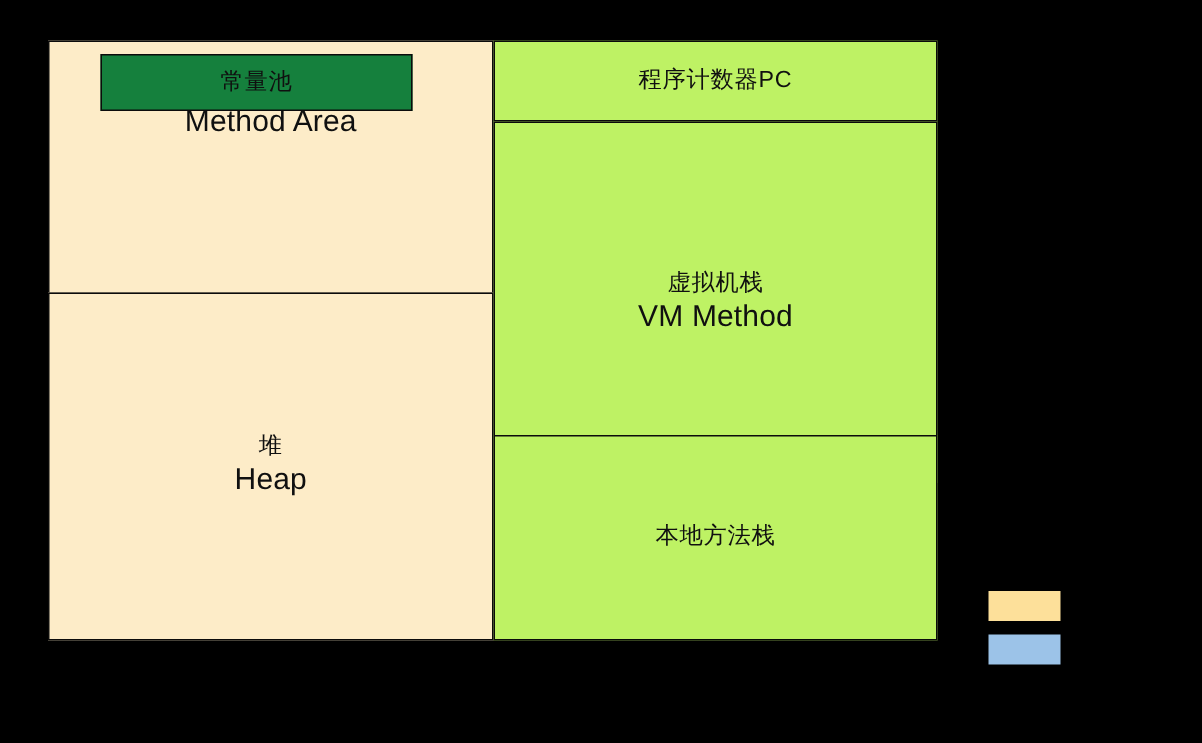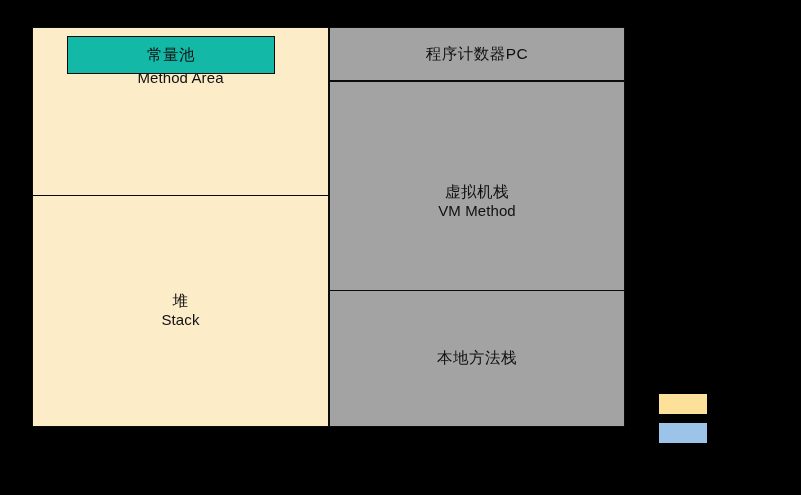--- a/index.html
+++ b/index.html
@@ -40,31 +40,31 @@
   }
 
   .region .label-cn {
     display: block;
     font-size: 15.5px;
     letter-spacing: 0.5px;
     white-space: nowrap;
   }
   .region .label-en {
     display: block;
-    font-size: 15px;
+    font-size: 20px;
     letter-spacing: 0.1px;
     white-space: nowrap;
   }
 
   
   .fill-yellow { background: #fdecc8; }
   
-  .fill-blue   { background: #a3a3a3; }
+  .fill-blue   { background: #bef264; }
   
-  .fill-peach  { background: #14b8a6; }
+  .fill-peach  { background: #15803d; }
 
   #method-area {
     left: 32px;  top: 27px;
     width: 297px; height: 169px;
     justify-content: flex-start;
     padding-top: 8px;
   }
   #method-area .ma-text {
     margin-top: 14px;
   }
@@ -132,21 +132,21 @@
     </div>
 
     <div class="ma-text">
       <span class="label-cn">方法区</span>
       <span class="label-en">Method Area</span>
     </div>
   </div>
 
   <div class="region fill-yellow" id="heap">
     <span class="label-cn">堆</span>
-    <span class="label-en">Stack</span>
+    <span class="label-en">Heap</span>
   </div>
 
   <div class="region fill-blue" id="pc-register">
     <span class="label-cn">程序计数器PC</span>
   </div>
 
   <div class="region fill-blue" id="vm-stack">
     <span class="label-cn">虚拟机栈</span>
     <span class="label-en">VM Method</span>
   </div>

